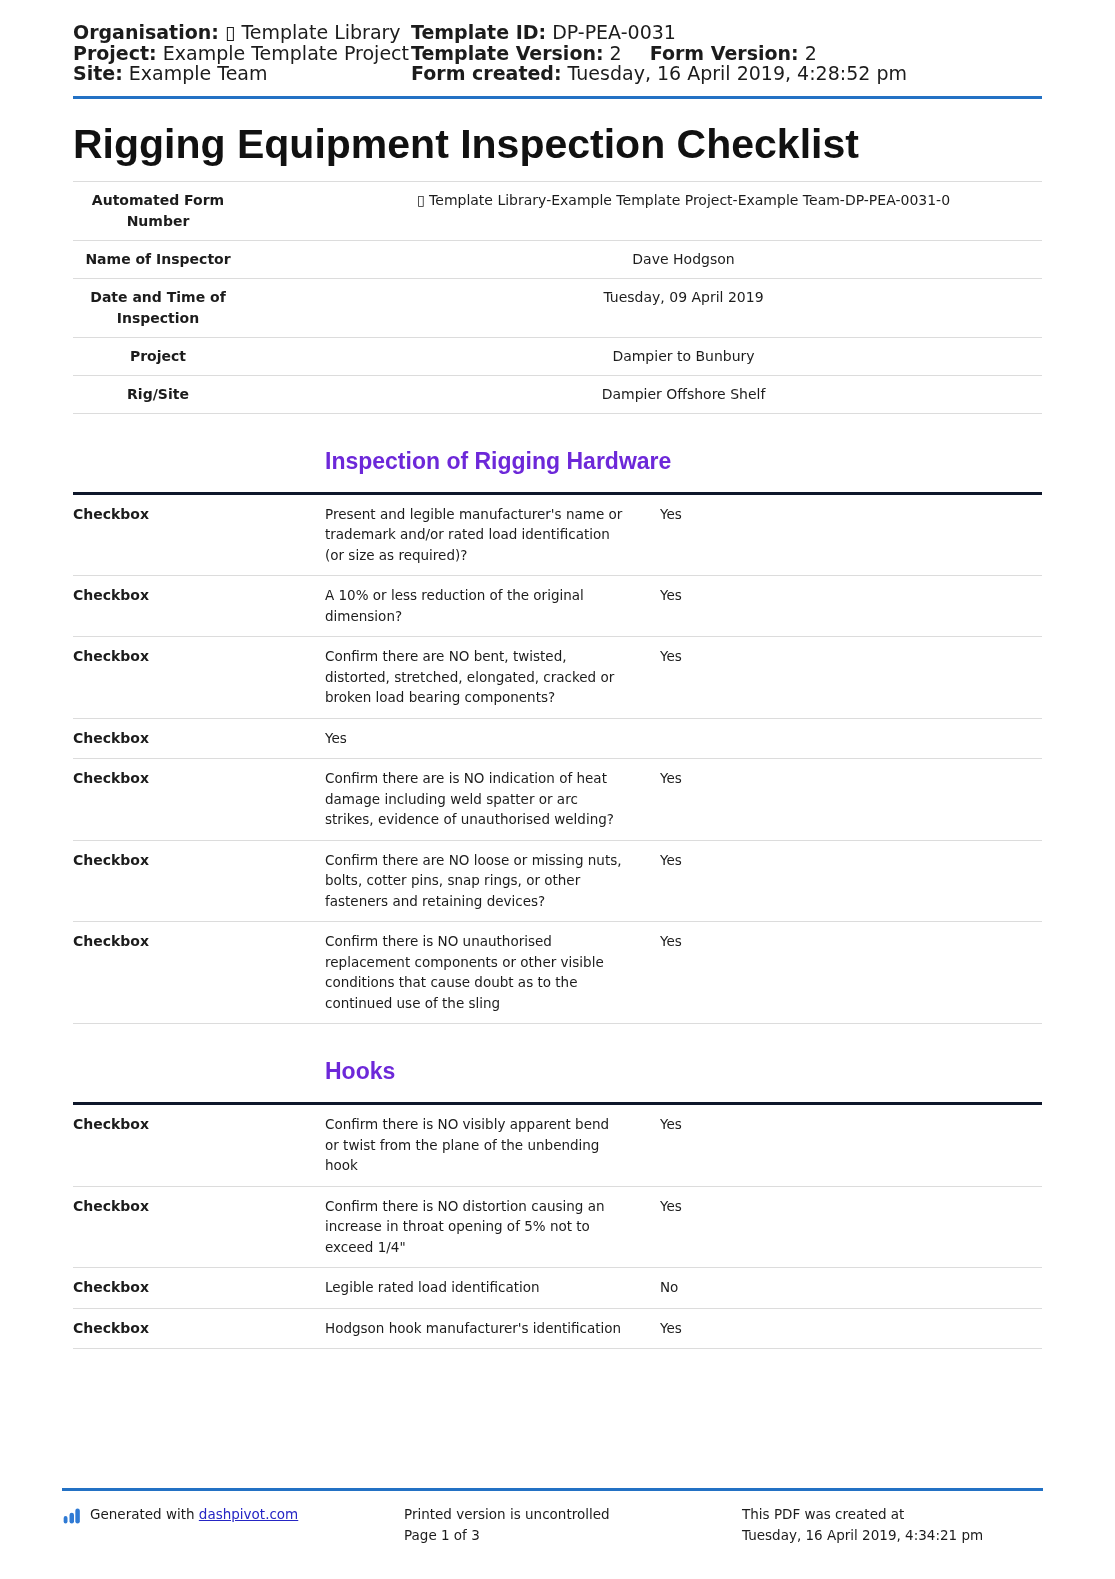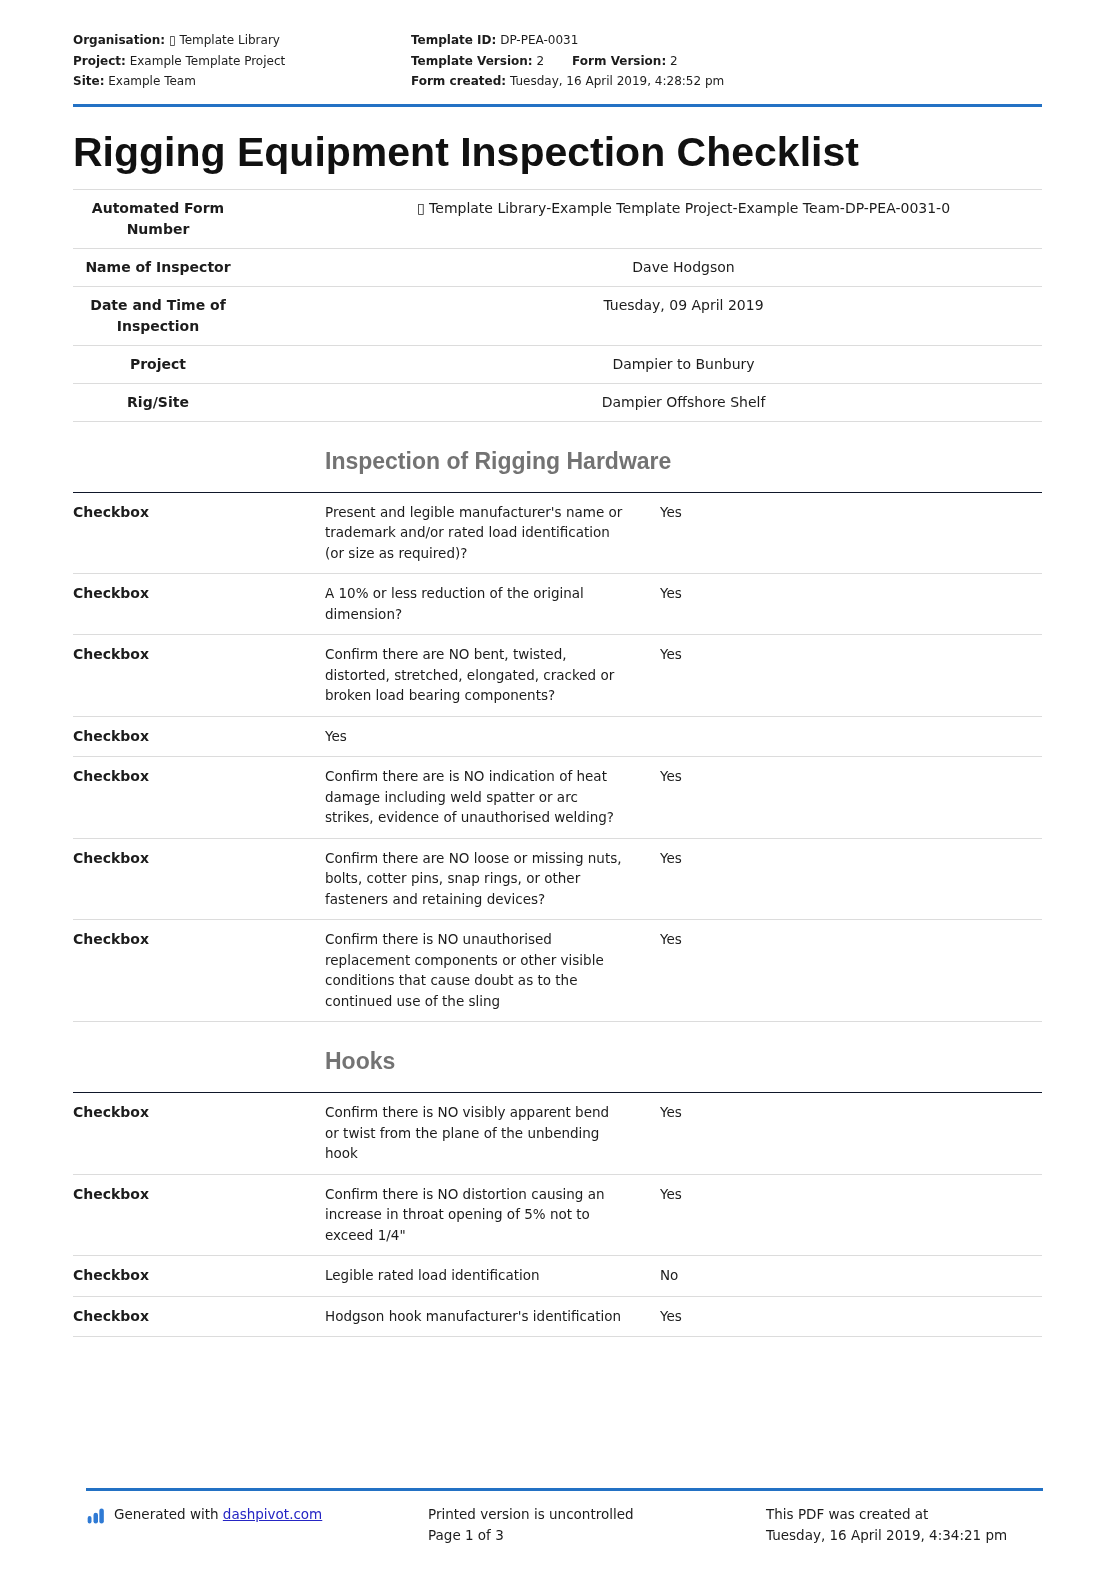--- a/index.html
+++ b/index.html
@@ -27,21 +27,21 @@
   .logo-icon svg { display: block; }
   .logo-text {
     font-family: "Liberation Sans", sans-serif;
     font-style: italic;
     font-weight: 700;
     font-size: 14px;
     color: #9fa9b7;
     margin-left: 10px;
     letter-spacing: 0.2px;
   }
-  .hdr-col { font-size: 12px; line-height: 20.5px; margin-top: 8px; }
+  .hdr-col { font-size: 19px; line-height: 20.5px; }
   .hdr-col.left { width: 338px; }
   .hdr-col.right { flex: 1; }
   .hdr-line b { font-weight: 700; }
   .hdr-gap { display: inline-block; width: 28px; }
 
   
   .doc-title {
     font-family: "Liberation Sans", sans-serif;
     font-weight: 600;
     font-size: 41px;
@@ -63,40 +63,40 @@
   }
   .info-label { font-weight: 700; max-width: 170px; }
   .info-value { }
 
   
   .section-heading {
     font-family: "Liberation Sans", sans-serif;
     font-weight: 700;
     font-size: 23px;
     line-height: 30px;
-    margin: 24px 0 16px 252px;
-    color: #737373;
-  }
-  .check-table { border-top: 1px solid #0f172a; }
+    margin: 32px 0 16px 252px;
+    color: #6d28d9;
+  }
+  .check-table { border-top: 3px solid #0f172a; }
   .check-row {
     display: grid;
     grid-template-columns: 252px 335px 1fr;
     border-bottom: 1px solid #dcdcdc;
     padding: 9px 0 10px 0;
     font-size: 13.5px;
     line-height: 20.5px;
   }
   .check-label { font-weight: 700; font-size: 14px; }
   .check-question { max-width: 300px; }
   .check-answer { }
 
   
   .footer {
     position: absolute;
-    left: 86px;
+    left: 62px;
     right: 72px;
     top: 1488px;
     border-top: 3px solid #2371c4;
     padding-top: 13px;
   }
   .footer-grid {
     display: grid;
     grid-template-columns: 342px 338px 1fr;
     font-size: 13.5px;
     line-height: 21px;

